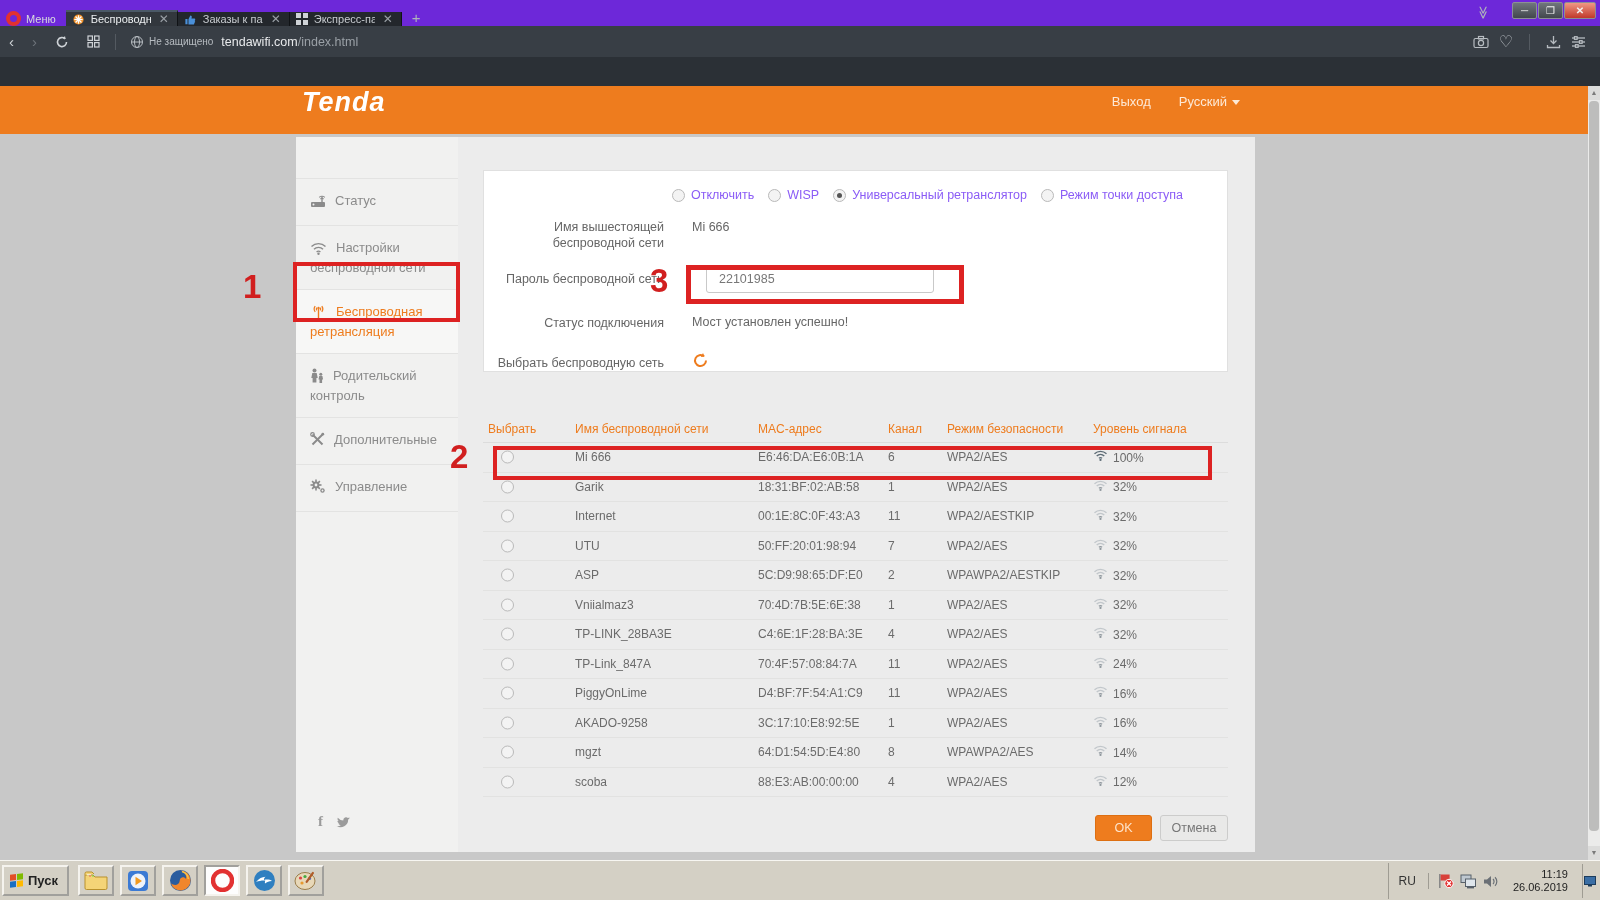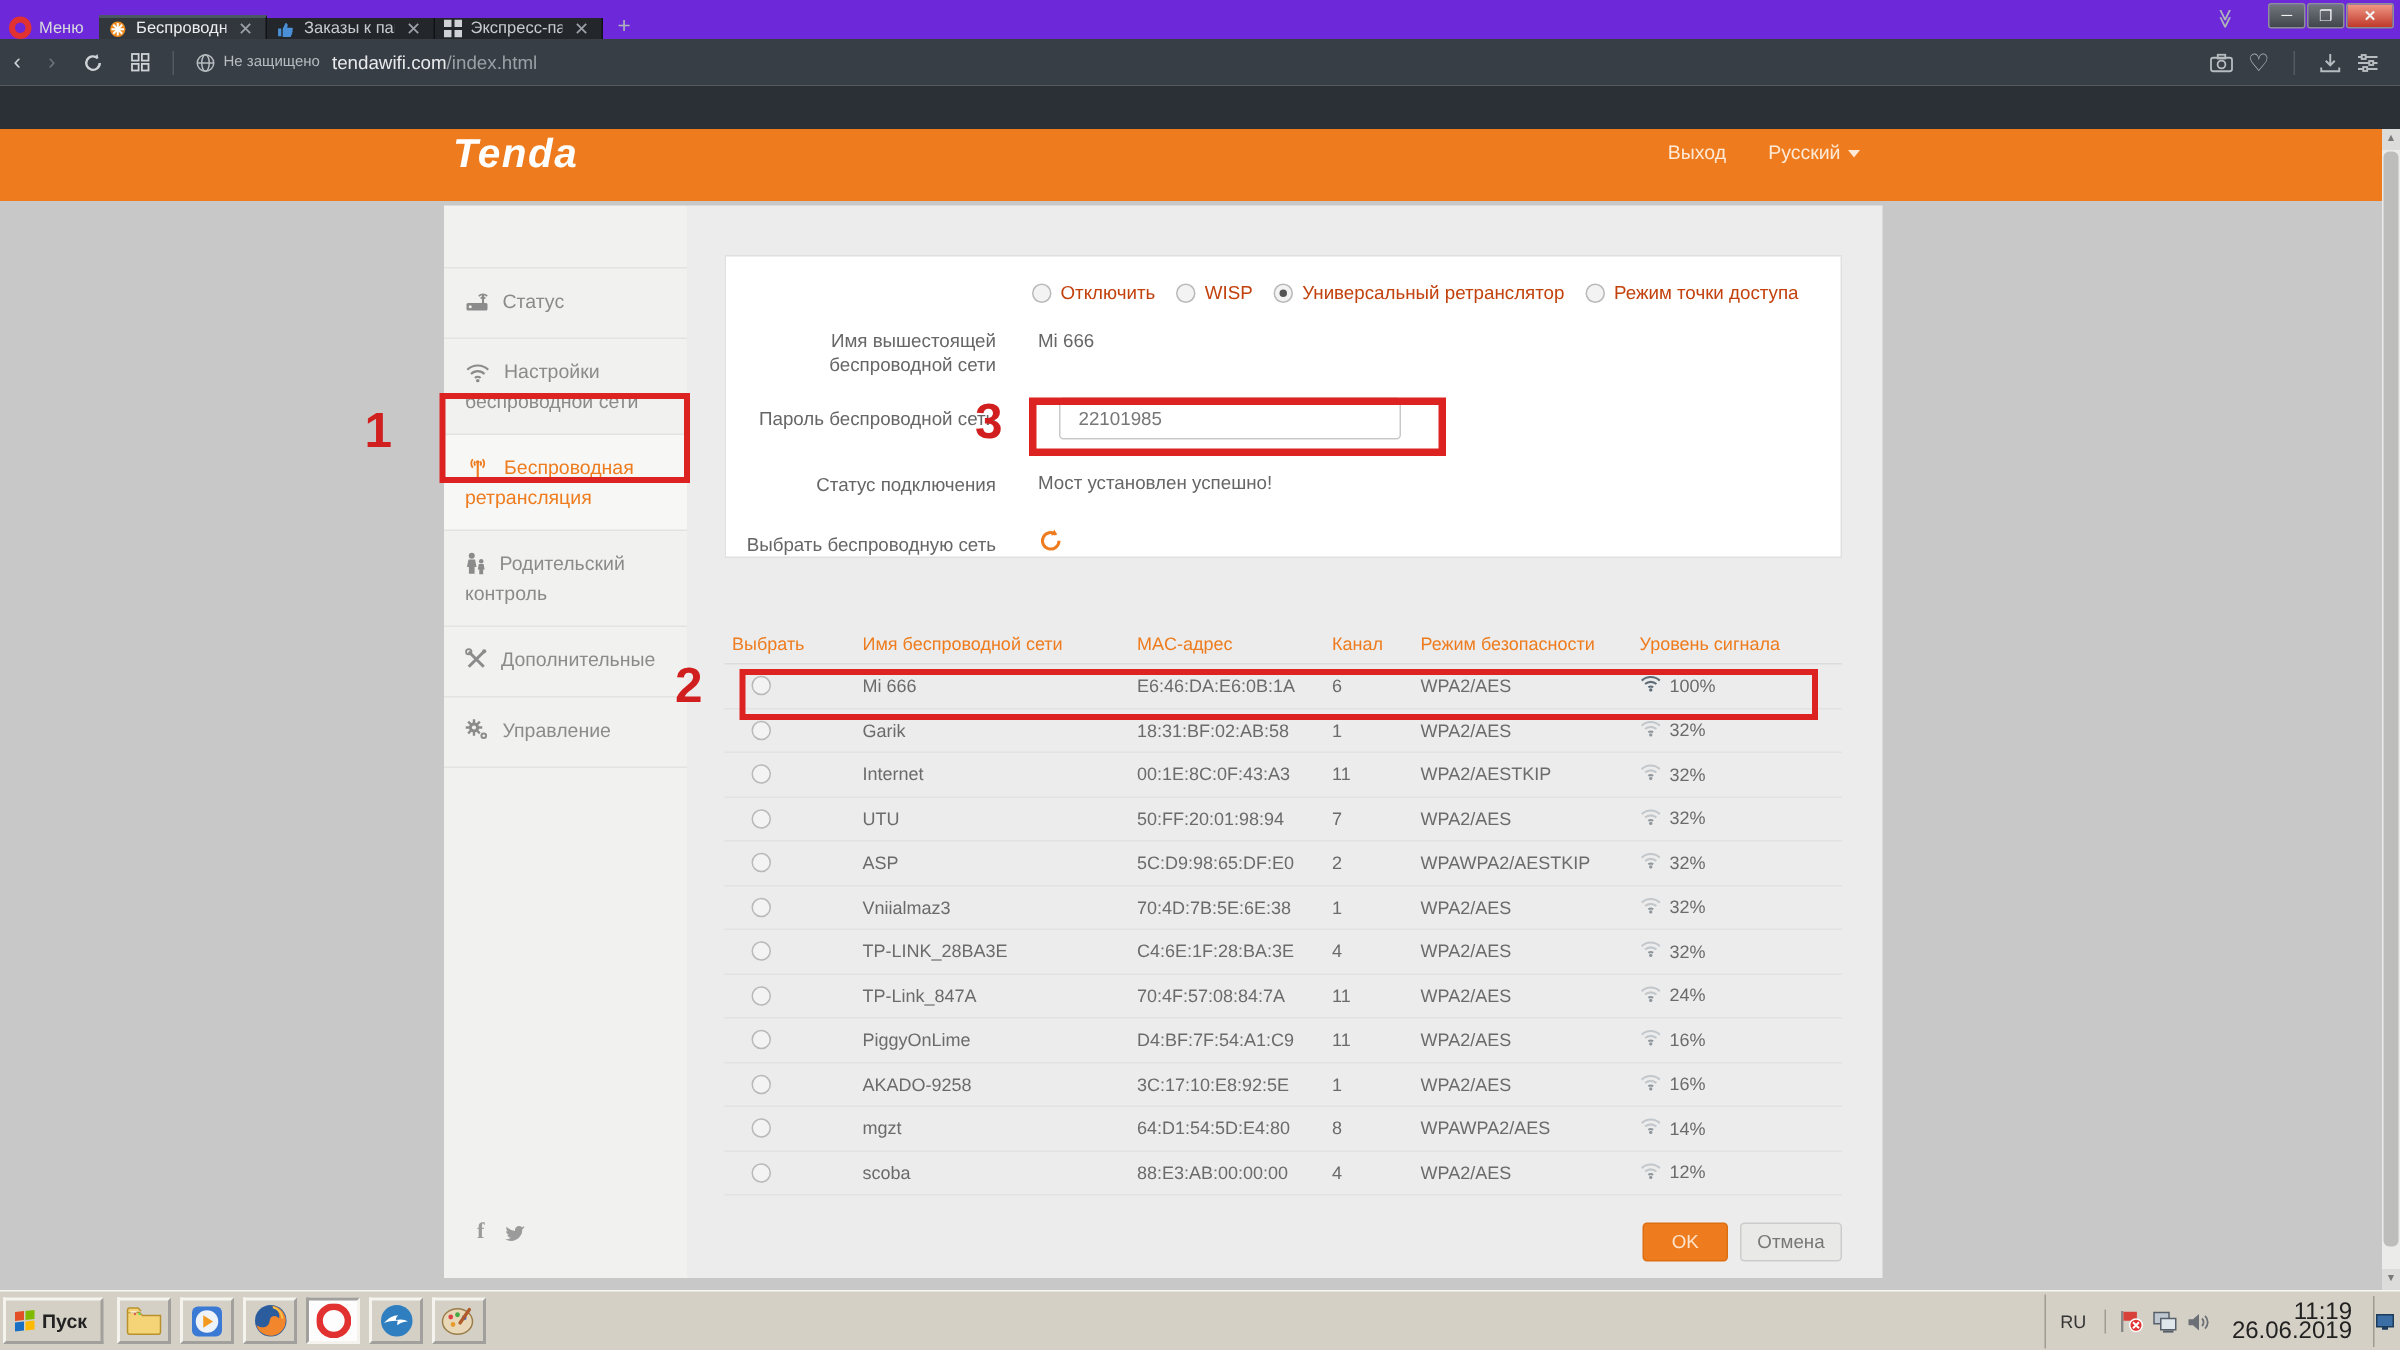--- a/index.html
+++ b/index.html
@@ -42,21 +42,21 @@
   .side-item { padding:13px 14px 13px 14px; font-size:13px; color:#8b8b8b; line-height:17px; border-bottom:1px solid #e3e3e2; cursor:pointer; }
   .side-item:first-child { border-top:1px solid #e3e3e2; margin-top:41px; }
   .side-item .ic { display:inline-block; vertical-align:-3px; margin-right:9px; }
   .side-item.active { color:#ee7c1e; background:#f7f7f6; }
   .side-social { position:absolute; left:22px; bottom:22px; display:flex; gap:12px; align-items:center; color:#9b9b9b; }
   .fb-f { font-family:"Liberation Serif", serif; font-weight:bold; font-size:15px; }
 
   .main-card { position:absolute; left:458px; top:137px; width:797px; height:715px; background:#ececec; }
 
   .form-panel { position:absolute; left:25px; top:33px; width:745px; height:202px; background:#fff; border:1px solid #e0e0e0; }
-  .modes { position:absolute; left:204px; top:17px; display:flex; align-items:flex-start; gap:4px; font-size:12.5px; color:#c2410c; }
+  .modes { position:absolute; left:188px; top:17px; display:flex; align-items:flex-start; gap:4px; font-size:12.5px; color:#8b5cf6; }
   .modes .opt { display:flex; align-items:center; gap:6px; margin-right:10px; }
   .radio { width:13px; height:13px; border-radius:50%; border:1px solid #b9b9b9; background:#f3f3f3; position:relative; }
   .radio.checked::after { content:""; position:absolute; left:3px; top:3px; width:5px; height:5px; border-radius:50%; background:#555; }
   .frow { position:absolute; left:0; display:flex; width:745px; }
   .frow .lbl { width:180px; text-align:right; font-size:12.5px; color:#666; line-height:16px; }
   .frow .val { margin-left:28px; font-size:12.5px; color:#666; }
   .green { color:#3fae43; }
   .pwd-input { width:228px; height:28px; border:1px solid #c9c9c9; border-radius:3px; padding:0 12px; font-size:12.5px; color:#777; background:#fff; font-family:"Liberation Sans", sans-serif; }
 
   
@@ -85,21 +85,21 @@
   
   .taskbar { position:absolute; left:0; top:860px; width:1600px; height:40px; background:#d4d0c5; border-top:1px solid #f7f6f2; }
   .startbtn { position:absolute; left:2px; top:4px; height:31px; padding:0 9px 0 6px; display:flex; align-items:center; gap:5px; font-size:13px; font-weight:bold; color:#222; background:#d4d0c5; border:2px outset #f5f3ee; }
   .winlogo { display:inline-grid; grid-template-columns:6px 6px; grid-template-rows:6px 6px; gap:1px; transform:skewY(-6deg); }
   .winlogo i { display:block; }
   .ql-btn { position:absolute; top:4px; width:36px; height:31px; display:flex; align-items:center; justify-content:center; border:2px outset #f5f3ee; background:#d4d0c5; }
   .ql-btn.pressed { border:2px inset #f5f3ee; background:#fdfdfd; }
   .tray { position:absolute; right:0; top:2px; height:36px; display:flex; align-items:center; gap:8px; padding:0 4px 0 10px; border-left:1px solid #9f9c93; }
   .tray-lang { font-size:12px; color:#333; padding-right:4px; }
   .tray-icons { display:flex; gap:6px; align-items:center; border-left:1px solid #9f9c93; padding-left:8px; }
-  .clock { font-size:16px; color:#222; text-align:right; line-height:13px; padding:0 6px; }
+  .clock { font-size:11px; color:#222; text-align:right; line-height:13px; padding:0 6px; }
   .show-desktop { width:14px; height:34px; border-left:1px solid #9f9c93; display:flex; align-items:center; justify-content:center; }
 </style>
 </head>
 <body>
 
 <div class="stage">
 
   <div class="tabbar">
     <div class="opera-menu">
       <span class="opera-o"></span>

